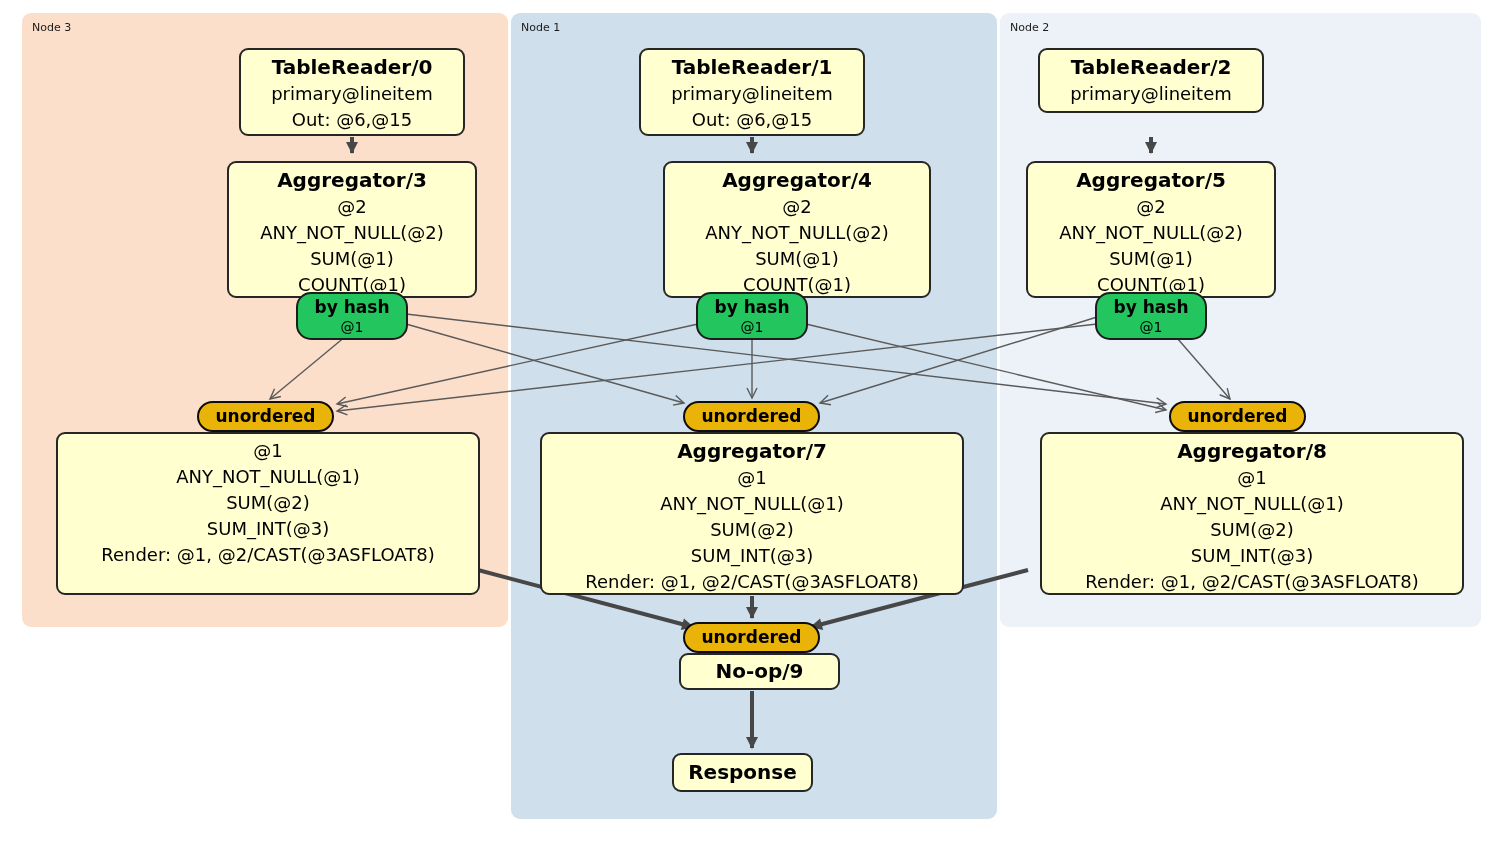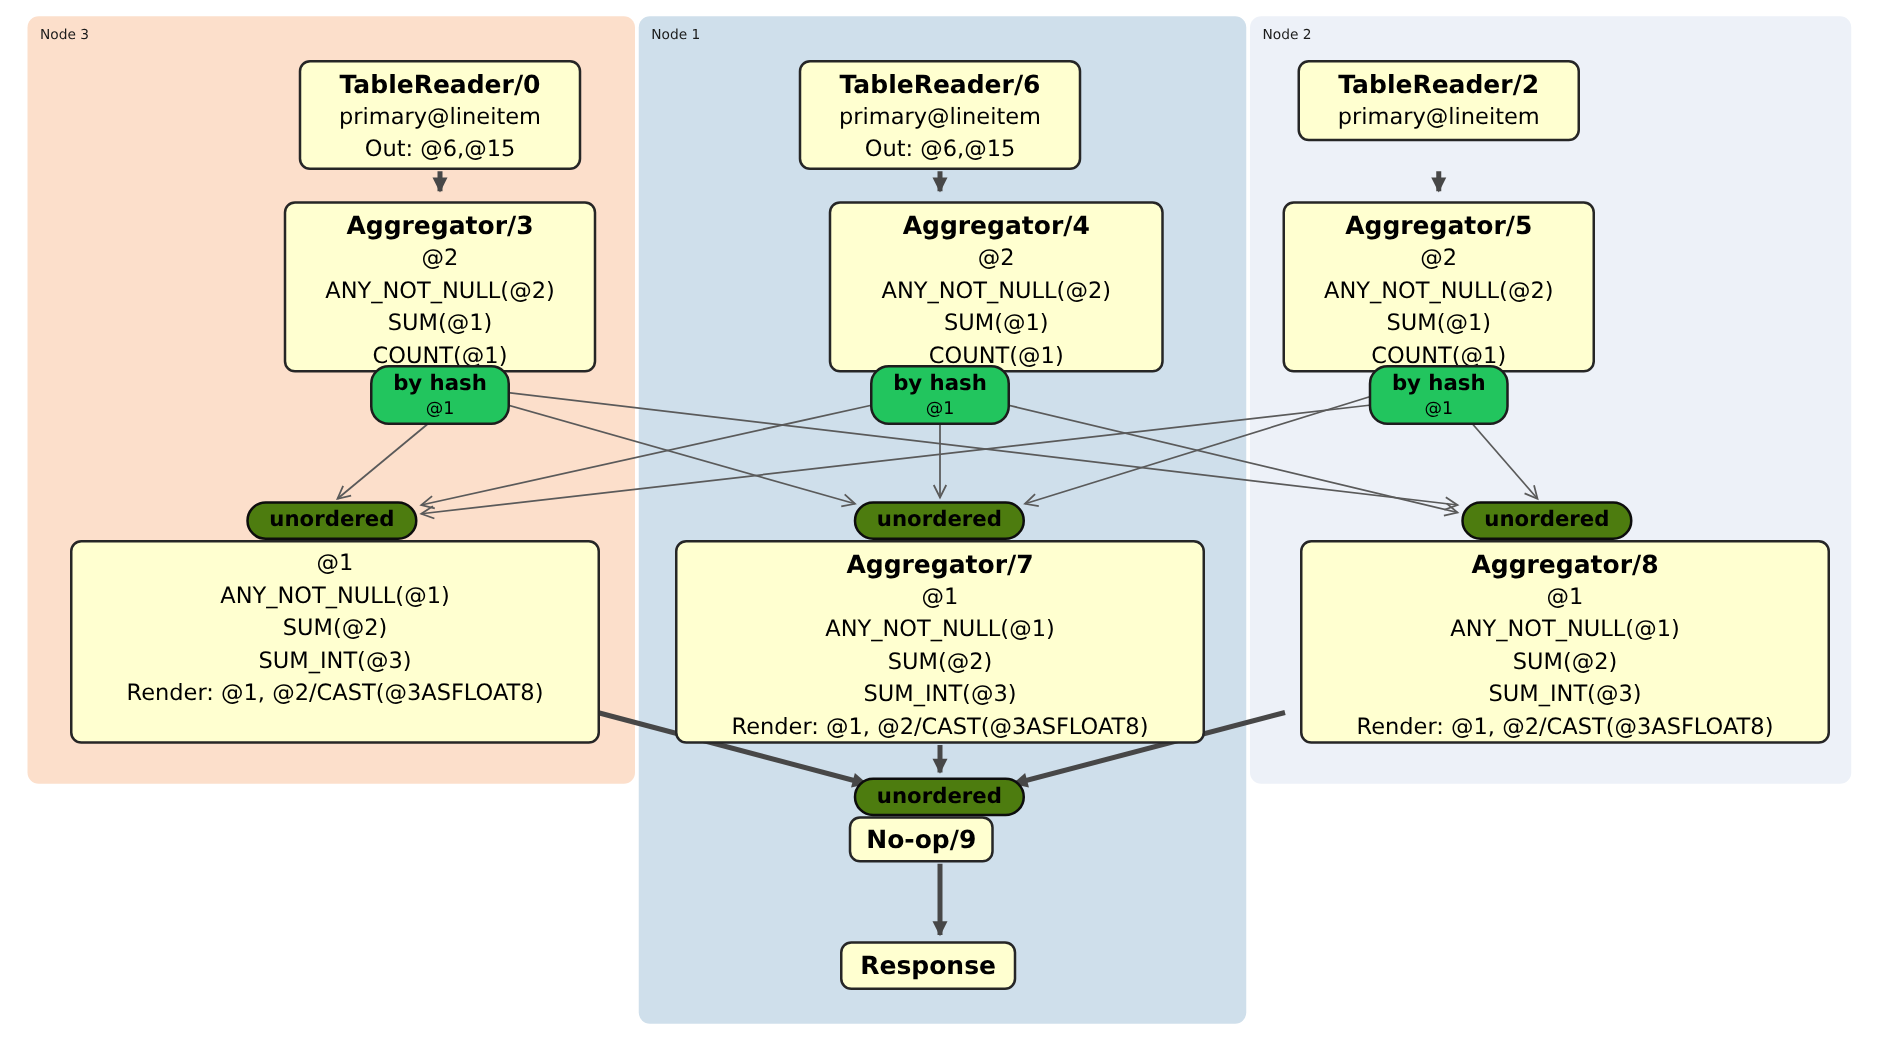--- a/index.html
+++ b/index.html
@@ -55,21 +55,21 @@
   .op-line  { font-size: 18px;   line-height: 26px; white-space: nowrap; }
   .tr0 { left: 239px;  top: 48px;  width: 226px; height: 88px; }
   .tr1 { left: 639px;  top: 48px;  width: 226px; height: 88px; }
   .tr2 { left: 1038px; top: 48px;  width: 226px; height: 65px; }
   .agg3 { left: 227px;  top: 161px; width: 250px; height: 137px; }
   .agg4 { left: 627px;  top: 161px; width: 268px; height: 137px; margin-left: 36px; }
   .agg5 { left: 1026px; top: 161px; width: 250px; height: 137px; }
   .agg6 { left: 56px;   top: 432px; width: 424px; height: 163px; }
   .agg7 { left: 540px;  top: 432px; width: 424px; height: 163px; }
   .agg8 { left: 1040px; top: 432px; width: 424px; height: 163px; }
-  .noop     { left: 679px; top: 653px; width: 116px; height: 37px; padding-top: 3px; }
+  .noop     { left: 679px; top: 653px; width: 161px; height: 37px; padding-top: 3px; }
   .response { left: 672px; top: 753px; width: 141px; height: 39px; padding-top: 4px; }
   
   .router {
     position: absolute;
     width: 112px; height: 48px;
     background: #22c55e;
     border: 2px solid #1d1d1d;
     border-radius: 15px;
     box-sizing: border-box;
     text-align: center;
@@ -77,21 +77,21 @@
   }
   .router-title  { font-weight: bold; font-size: 17px; line-height: 21px; margin-top: 3px; }
   .router-detail { font-size: 14px; line-height: 18px; }
   .bh0 { left: 296px;  top: 292px; }
   .bh1 { left: 696px;  top: 292px; }
   .bh2 { left: 1095px; top: 292px; }
   
   .stream {
     position: absolute;
     width: 137px; height: 31px;
-    background: #4d7c0f;
+    background: #eab308;
     border: 2px solid #0d0d0d;
     border-radius: 16px;
     box-sizing: border-box;
     text-align: center;
     font-weight: bold;
     font-size: 17px;
     line-height: 26px;
     z-index: 3;
     white-space: nowrap;
   }
@@ -143,21 +143,21 @@
     <line class="edge-thin" x1="1097" y1="317" x2="820" y2="403" marker-end="url(#arrow-thin)"></line>
     <line class="edge-thin" x1="1177" y1="338" x2="1230" y2="399" marker-end="url(#arrow-thin)"></line>
   </svg>
 
   <div class="op tr0">
     <div class="op-title">TableReader/0</div>
     <div class="op-line">primary@lineitem</div>
     <div class="op-line">Out: @6,@15</div>
   </div>
   <div class="op tr1">
-    <div class="op-title">TableReader/6</div>
+    <div class="op-title">TableReader/1</div>
     <div class="op-line">primary@lineitem</div>
     <div class="op-line">Out: @6,@15</div>
   </div>
   <div class="op tr2">
     <div class="op-title">TableReader/2</div>
     <div class="op-line">primary@lineitem</div>
     <div class="op-line">Out: @6,@15</div>
   </div>
 
   <div class="op agg3">

